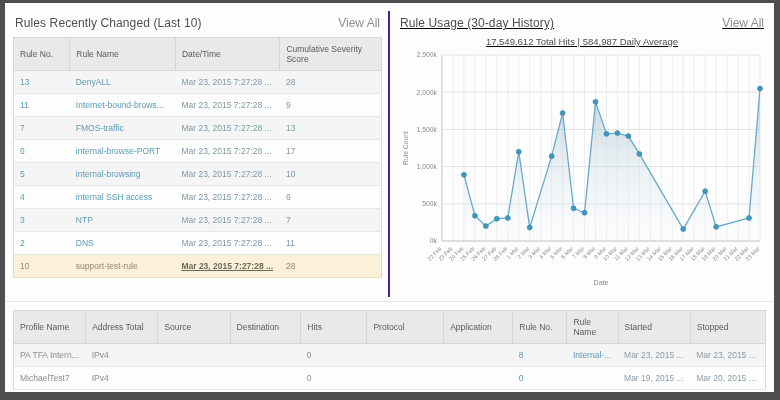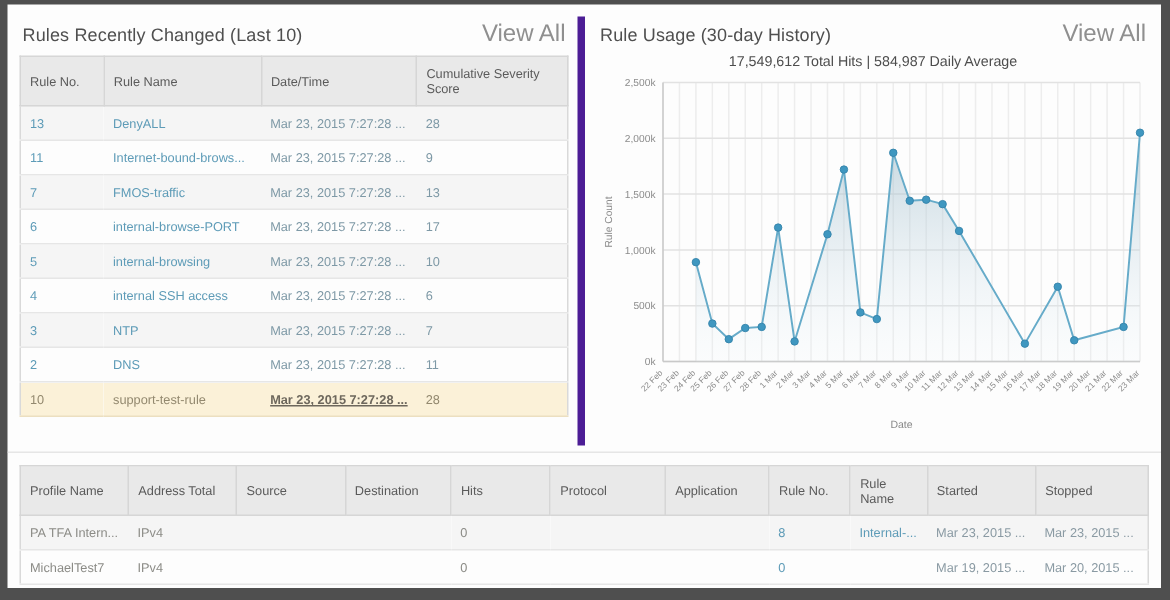--- a/index.html
+++ b/index.html
@@ -2,24 +2,24 @@
 <html><head>
 <meta charset="utf-8">
 <style>
   * { margin:0; padding:0; box-sizing:border-box; }
   html,body { width:780px; height:400px; font-family:"Liberation Sans", sans-serif; }
   .frame { width:780px; height:400px; background:#4f4f4f; padding:3px 6px 8px 5px; }
   .content { width:100%; height:100%; background:#fdfdfd; padding:8px 8px 0 8px; overflow:hidden; }
   .top-row { display:flex; height:286px; }
   .panel { background:#fdfdfd; }
   .panel-rules { width:376px; padding-right:6px; }
-  .panel-usage { flex:1; border-left:5px solid #4c1d95; padding-left:8px; }
+  .panel-usage { flex:1; border-left:2px solid #4c1d95; padding-left:8px;text-decoration:underline; }
   .panel-head { display:flex; justify-content:space-between; align-items:center; height:22px; padding:2px 2px 0 2px; }
   .panel-title { font-size:12px; font-weight:400; color:#4f4f4f; letter-spacing:.1px; }
-  .view-all { font-size:16px; color:#8f8f8f; text-decoration:none; cursor:pointer; }
+  .view-all { font-size:12px; color:#8f8f8f; text-decoration:none; cursor:pointer; }
   table { width:100%; border-collapse:collapse; table-layout:fixed; }
   th { background:#e9e9e9; color:#5a5a5a; font-weight:400; font-size:8.5px; text-align:left;
        padding:6px 6px; border:1px solid #d6d6d6; border-left:none; }
   th:first-child { border-left:1px solid #d6d6d6; }
   td { font-size:8.5px; padding:6px 6px; border-bottom:1px solid #e6e6e6; color:#6f9cb2;
        white-space:nowrap; overflow:hidden; text-overflow:ellipsis; }
   tbody tr:nth-child(odd) { background:#f5f5f5; }
   tbody tr:nth-child(even) { background:#fdfdfd; }
   .rules-table { margin-top:4px; border:1px solid #d9d9d9; }
   .cell-num, .cell-name { color:#5d9bb7; }

